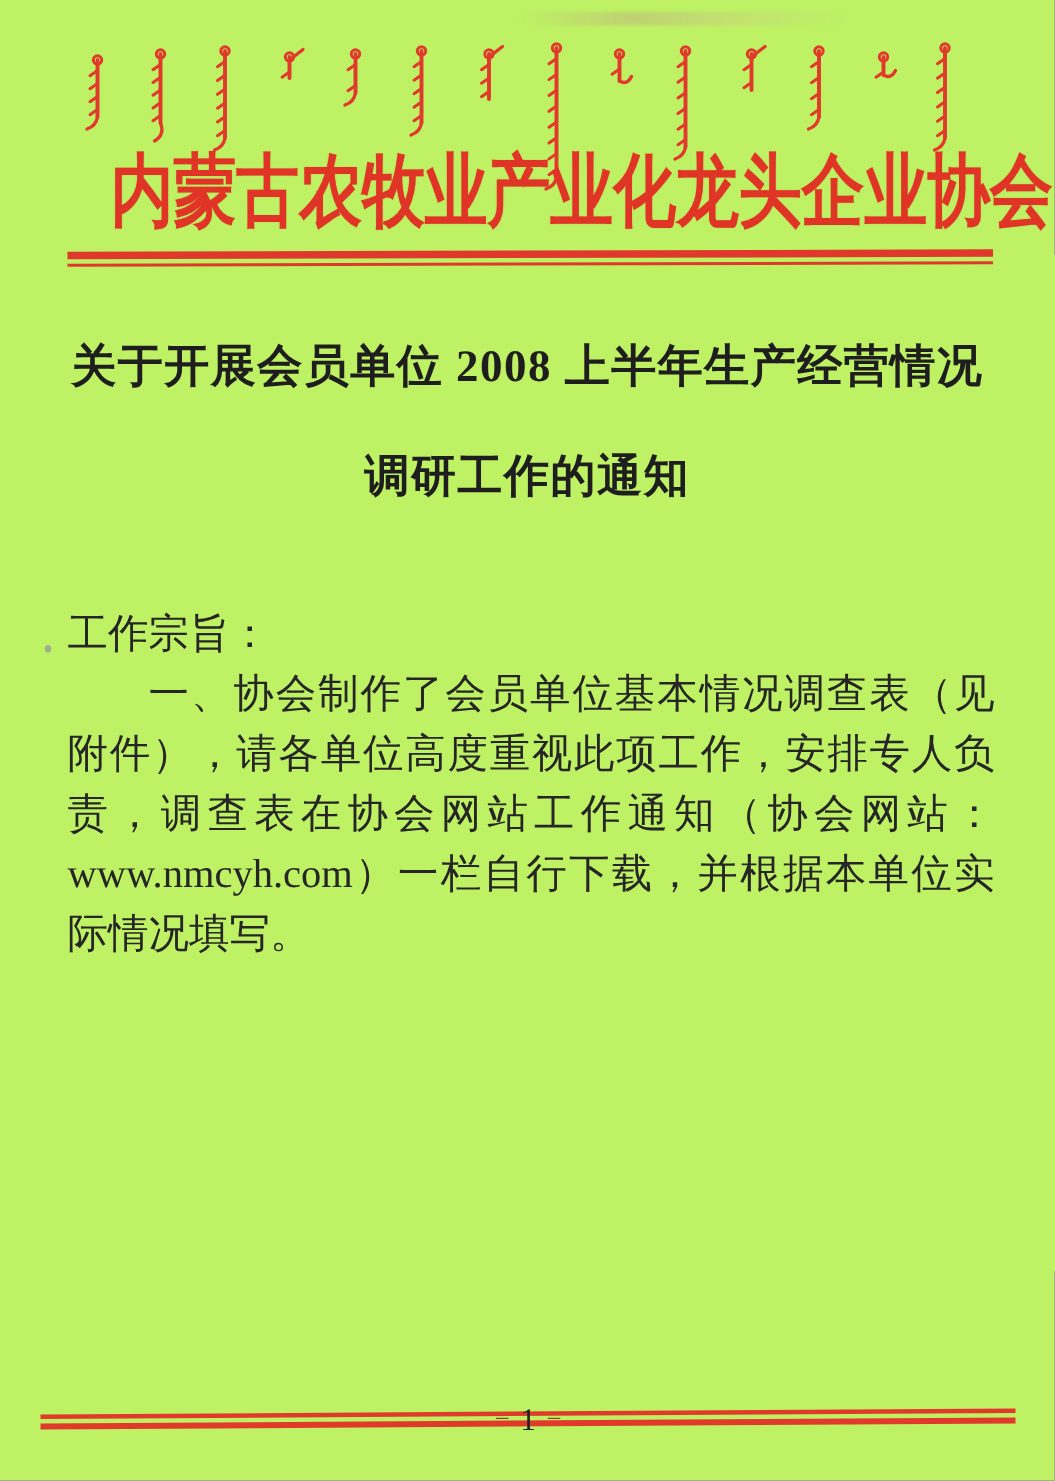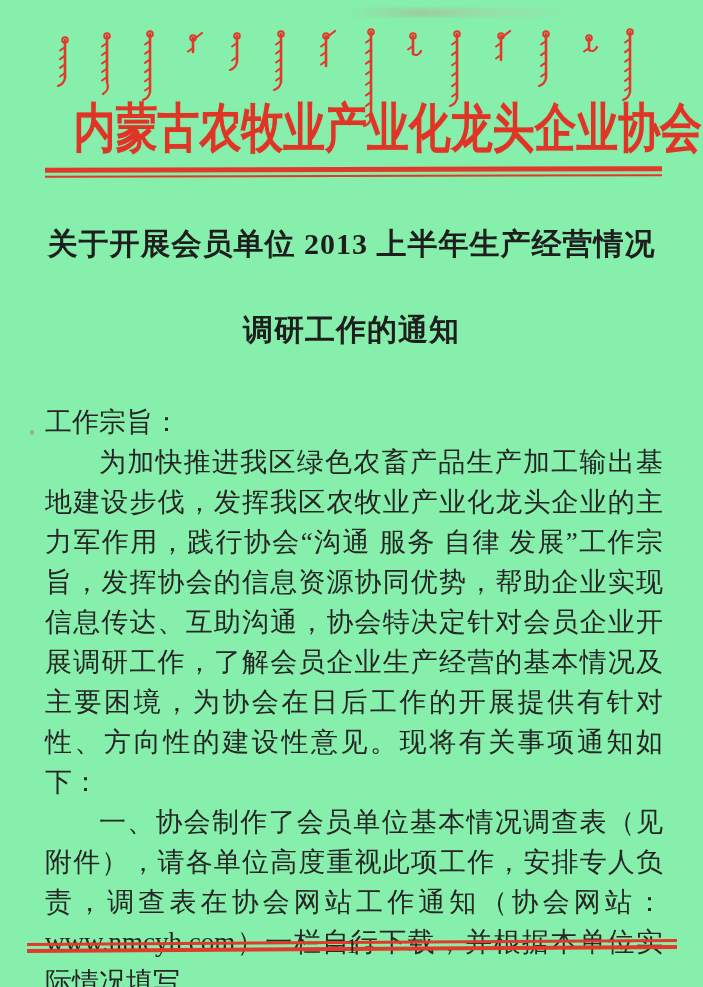--- a/index.html
+++ b/index.html
@@ -1,20 +1,20 @@
 <!DOCTYPE html>
 <html><head>
 <meta charset="utf-8">
 <style>
   html,body{margin:0;padding:0;background:#888;}
   .page{
     position:relative;
     width:703px;height:987px;
     margin:0 auto;
-    background:#86efac;
+    background:#bef264;
     overflow:hidden;
     font-family:"Liberation Serif","DejaVu Serif",serif;
   }
   
   .smudge-top{
     position:absolute;left:345px;top:8px;width:225px;height:9px;
     background:linear-gradient(90deg,rgba(200,160,150,0),rgba(195,150,140,.35),rgba(210,170,160,.2),rgba(200,160,150,0));
     filter:blur(1px);
   }
   .speck{
@@ -45,21 +45,21 @@
   .head-rule .thin{position:absolute;left:0;top:7.5px;width:100%;height:2px;background:#e0392b;}
   
   .doc-title{
     position:absolute;left:0;width:703px;
     text-align:center;
     font-size:30px;font-weight:bold;color:#1e1e1e;
     letter-spacing:1px;
     white-space:nowrap;
   }
   .doc-title.line1{top:224px;}
-  .doc-title.line2{top:310px;}
+  .doc-title.line2{top:297px;}
   
   .body-text{
     position:absolute;left:45px;top:402px;width:618px;
     font-size:27px;line-height:40px;color:#262626;
     text-align:justify;
     text-justify:inter-character;
   }
   .body-text .salutation{margin:0;}
   .body-text p{margin:0;text-indent:2em;}
   
@@ -214,26 +214,25 @@
       </g>
     </svg>
 
   <div class="org-name">内蒙古农牧业产业化龙头企业协会</div>
 
   <div class="head-rule">
     <div class="thick"></div>
     <div class="thin"></div>
   </div>
 
-  <div class="doc-title line1">关于开展会员单位 2013 上半年生产经营情况</div>
+  <div class="doc-title line1">关于开展会员单位 2008 上半年生产经营情况</div>
   <div class="doc-title line2">调研工作的通知</div>
 
   <div class="body-text">
     <div class="salutation">工作宗旨：</div>
-    <p>为加快推进我区绿色农畜产品生产加工输出基地建设步伐，发挥我区农牧业产业化龙头企业的主力军作用，践行协会“沟通 服务 自律 发展”工作宗旨，发挥协会的信息资源协同优势，帮助企业实现信息传达、互助沟通，协会特决定针对会员企业开展调研工作，了解会员企业生产经营的基本情况及主要困境，为协会在日后工作的开展提供有针对性、方向性的建设性意见。现将有关事项通知如下：</p>
     <p>一、协会制作了会员单位基本情况调查表（见附件），请各单位高度重视此项工作，安排专人负责，调查表在协会网站工作通知（协会网站：www.nmcyh.com）一栏自行下载，并根据本单位实际情况填写。</p>
 
   </div>
 
   <div class="footer">
     <div class="fline a"></div>
     <div class="fline b"></div>
     <div class="page-no">
       <span class="dash">–</span>
       <span>1</span>

